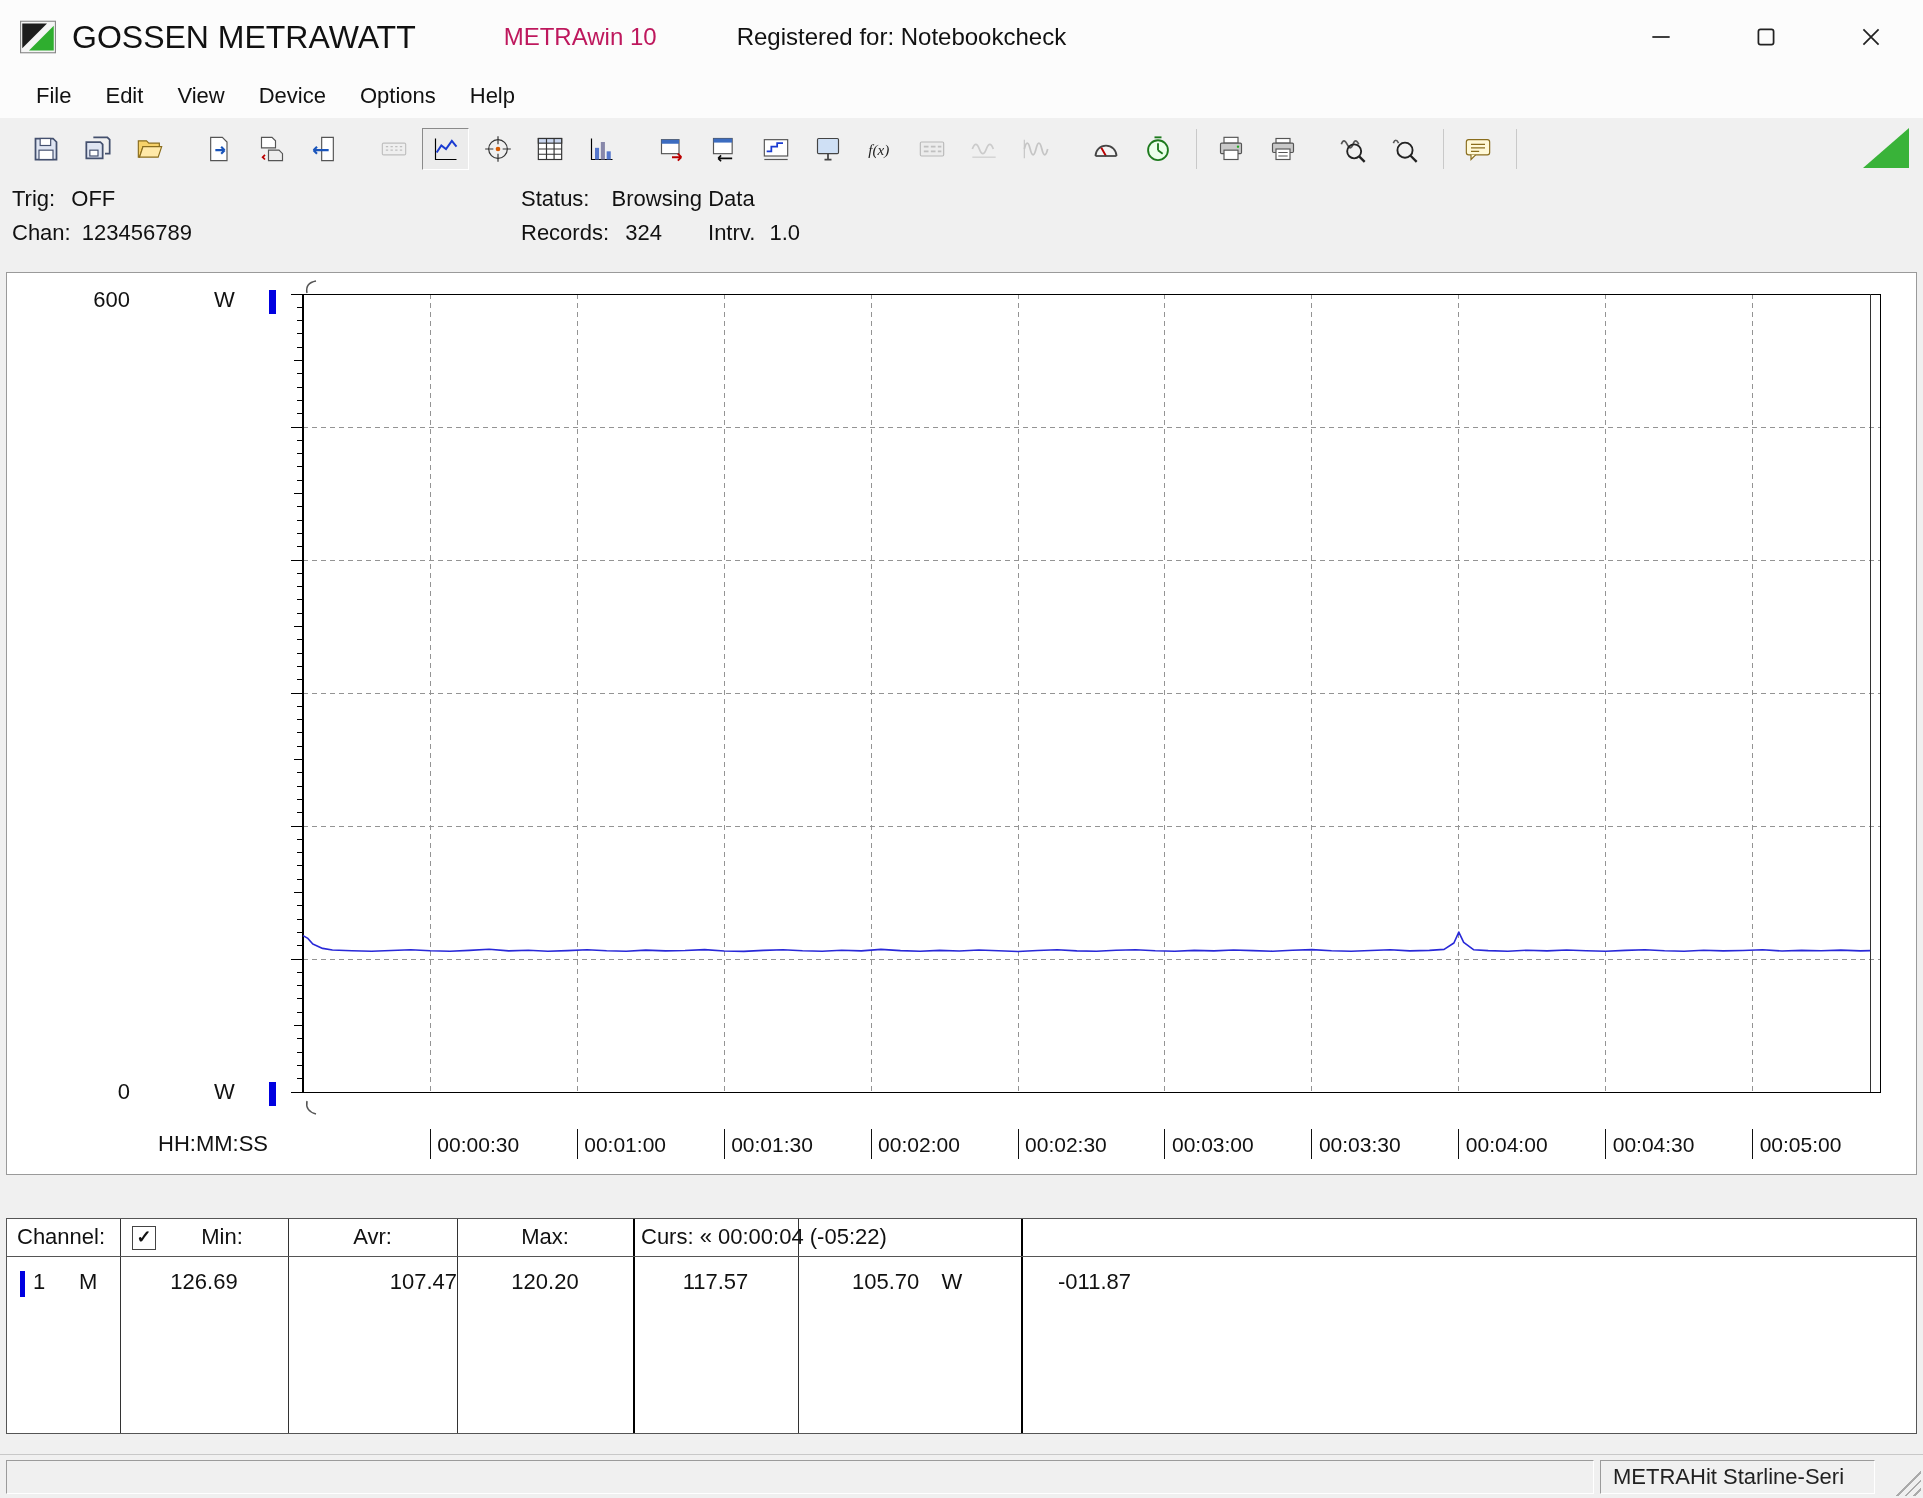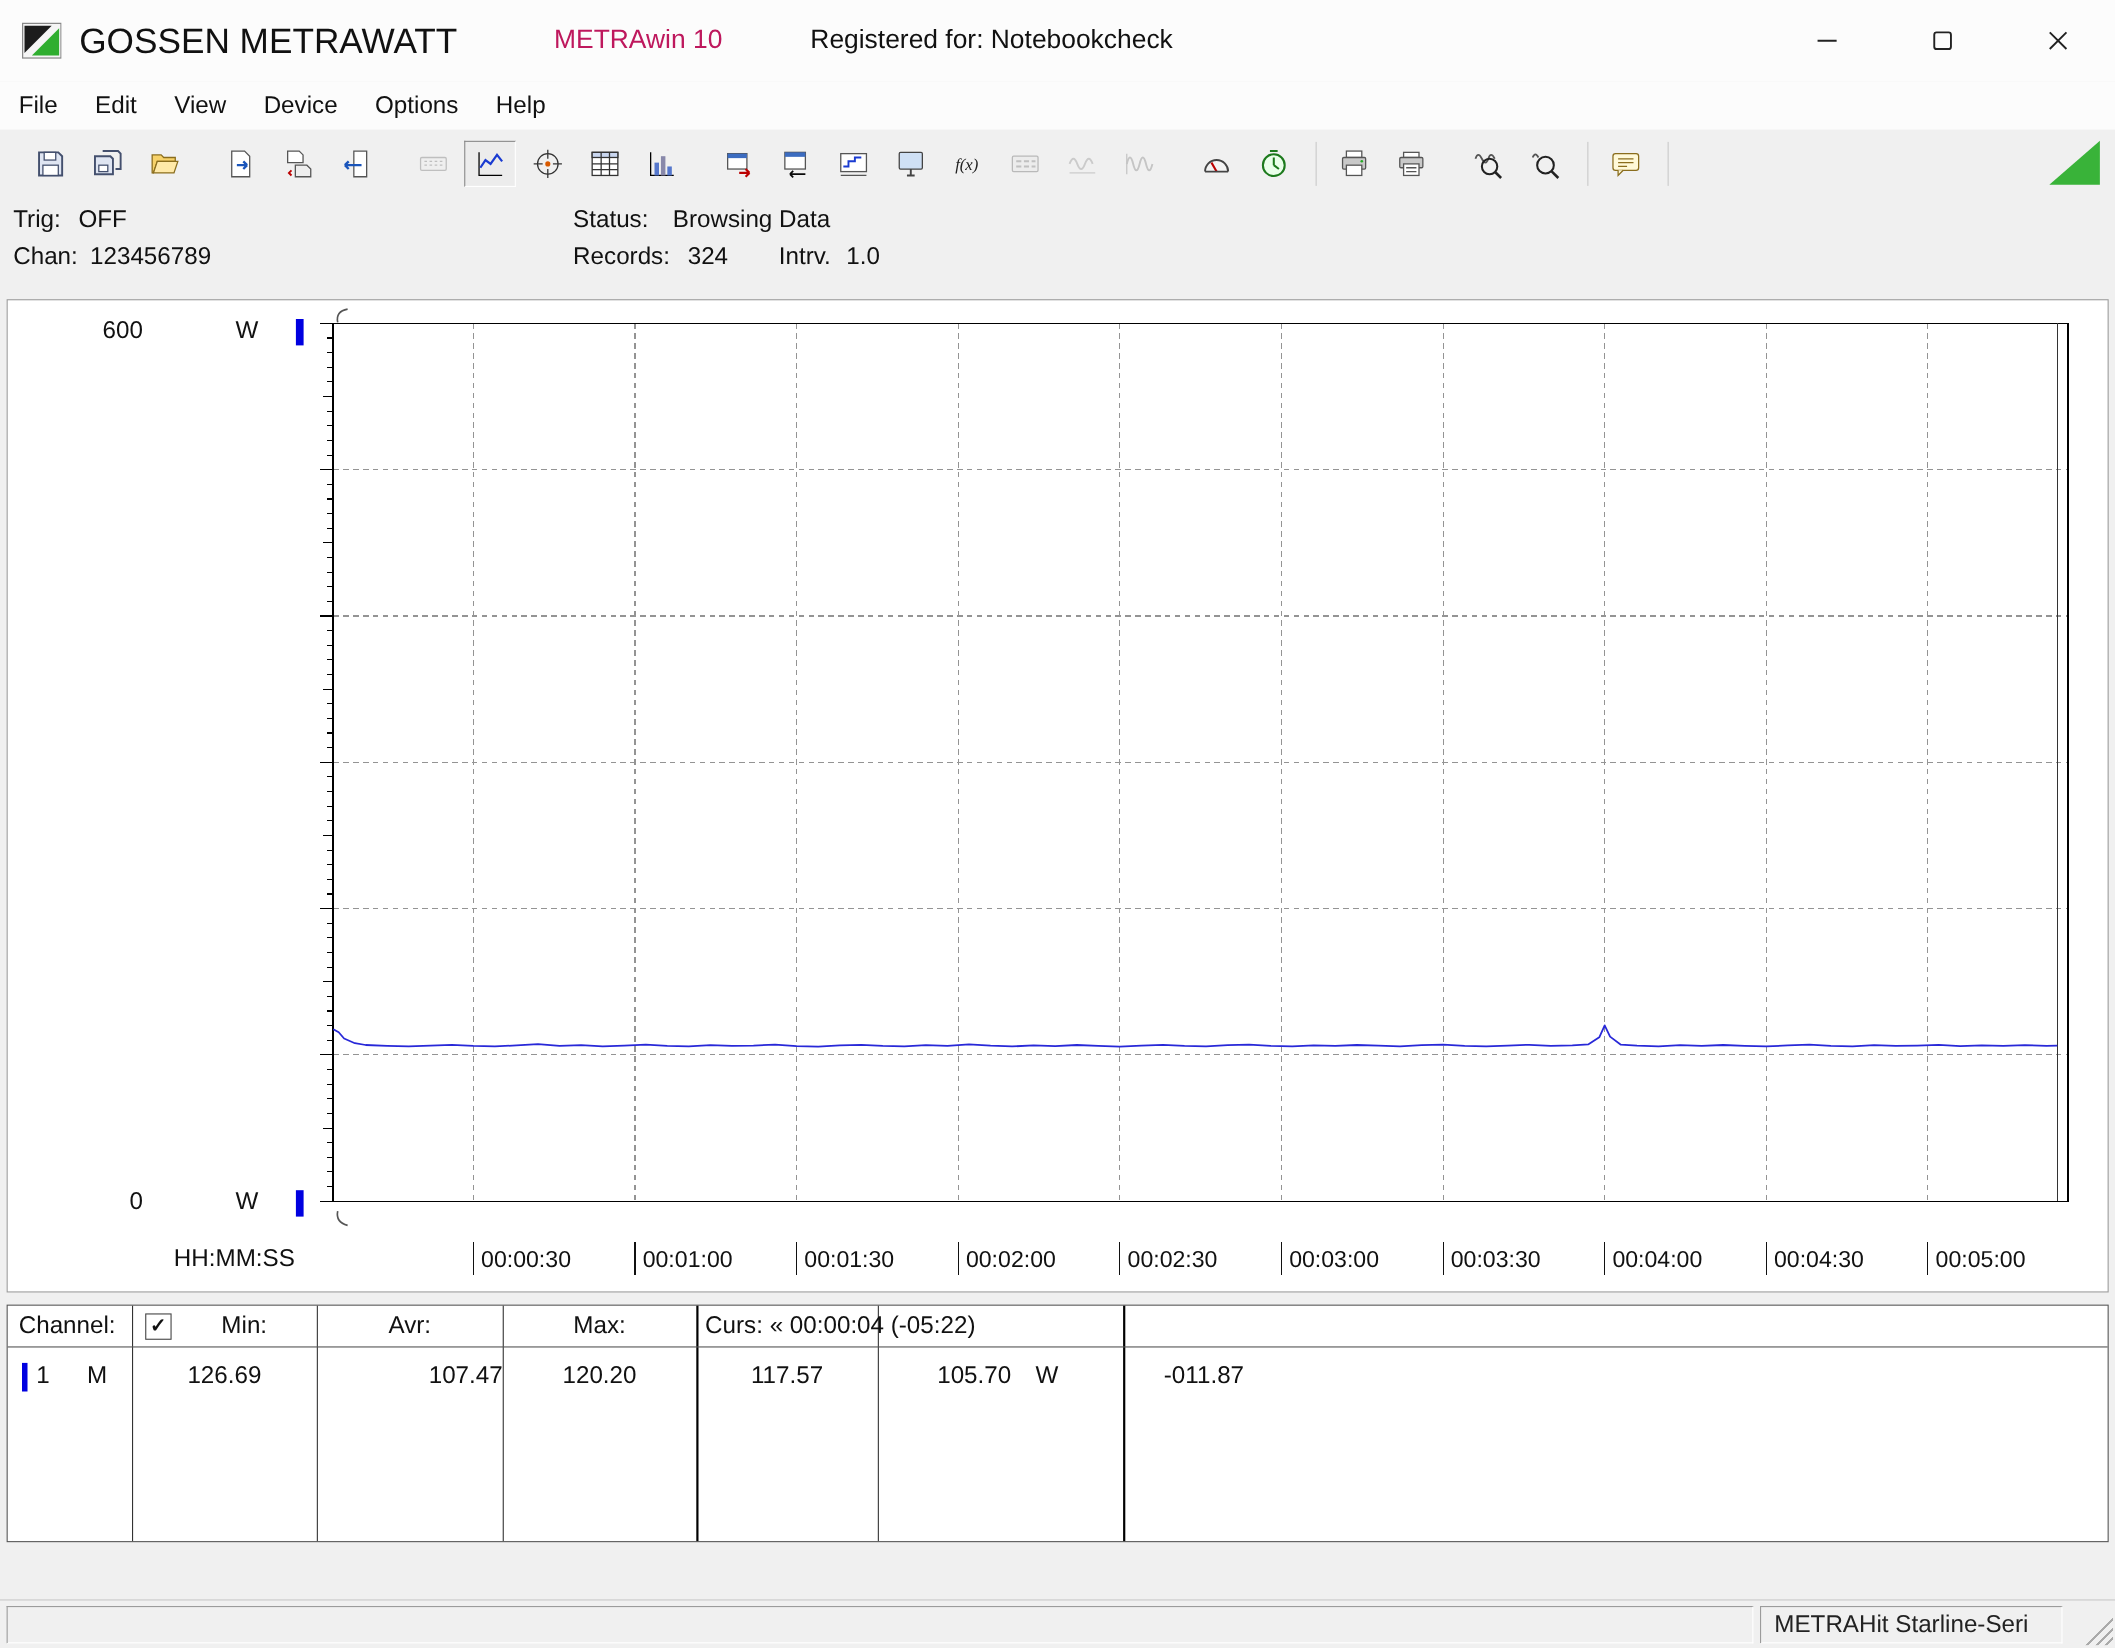--- a/index.html
+++ b/index.html
@@ -10,21 +10,21 @@
   .titlebar{position:absolute;left:0;top:0;width:1923px;height:74px;background:#fcfcfc;display:flex;align-items:center;}
   .app-logo{width:36px;height:36px;margin-left:20px;flex:0 0 auto;}
   .tb-brand{font-size:32px;color:#111;margin-left:16px;}
   .tb-app{font-size:24px;color:#be185d;margin-left:88px;}
   .tb-reg{font-size:24px;color:#111;margin-left:80px;}
   .win-controls{position:absolute;right:0;top:0;height:74px;display:flex;}
   .win-btn{width:105px;height:74px;display:flex;align-items:center;justify-content:center;background:transparent;border:none;padding:0;cursor:default;}
   .win-btn svg{width:26px;height:26px;}
 
   
-  .menubar{position:absolute;left:0;top:74px;width:1923px;height:44px;background:#fcfcfc;display:flex;align-items:center;padding-left:0;box-sizing:border-box;}
+  .menubar{position:absolute;left:0;top:74px;width:1923px;height:44px;background:#fcfcfc;display:flex;align-items:center;padding-left:19px;box-sizing:border-box;}
   .menu-item{font-size:22px;color:#111;padding:0 17px;line-height:44px;}
 
   
   .toolbar{position:absolute;left:0;top:118px;width:1923px;height:62px;background:#f0f0f0;display:flex;align-items:center;padding-left:22px;box-sizing:border-box;}
   .tb-btn{width:47px;height:42px;display:flex;align-items:center;justify-content:center;background:transparent;border:1px solid transparent;padding:0;margin-right:5px;box-sizing:border-box;}
   .tb-btn.active{border-color:#8a8a8a #ffffff #ffffff #8a8a8a;background:#ececec;}
   .tb-btn.disabled svg{opacity:.35;filter:grayscale(1);}
   .tb-icon{width:30px;height:28px;}
   .tb-gap{width:18px;flex:0 0 auto;}
   .tb-sep{width:1px;height:40px;background:#c9c9c9;margin:0 10px;flex:0 0 auto;}
@@ -46,21 +46,21 @@
   .grid{stroke:#949494;stroke-dasharray:5 4;stroke-width:1;shape-rendering:crispEdges;}
   .frame{fill:none;stroke:#000;stroke-width:1;shape-rendering:crispEdges;}
   .axis{stroke:#000;stroke-width:2;shape-rendering:crispEdges;}
   .axis-tick{stroke:#000;stroke-width:1;shape-rendering:crispEdges;}
   .endline{stroke:#333;stroke-width:1;shape-rendering:crispEdges;}
   .hook{stroke:#555;stroke-width:1.5;fill:none;}
   .tickbar{stroke:#111;stroke-width:1;shape-rendering:crispEdges;}
   .tick-text{font-family:"Liberation Sans",sans-serif;font-size:21px;fill:#111;}
 
   
-  .chan-table{position:absolute;left:6px;top:1186px;width:1911px;height:216px;background:#fff;border:1px solid #555;box-sizing:border-box;font-size:22px;color:#111;}
+  .chan-table{position:absolute;left:6px;top:1218px;width:1911px;height:216px;background:#fff;border:1px solid #555;box-sizing:border-box;font-size:22px;color:#111;}
   .vline{position:absolute;top:0;bottom:0;width:1px;background:#333;}
   .vline.thick{width:2px;background:#000;}
   .hline{position:absolute;left:0;right:0;top:37px;height:1px;background:#555;}
   .cell{position:absolute;white-space:nowrap;}
   .cell.center{text-align:center;}
   .checkbox{position:absolute;left:125px;top:7px;width:24px;height:24px;background:#fff;border:1.5px solid #444;box-sizing:border-box;text-align:center;line-height:20px;font-size:18px;font-weight:bold;color:#111;}
   .checkbox.checked::after{content:"\2713";}
   .row-marker{position:absolute;left:13px;top:52px;width:5px;height:26px;background:#0000e0;}
 
   

